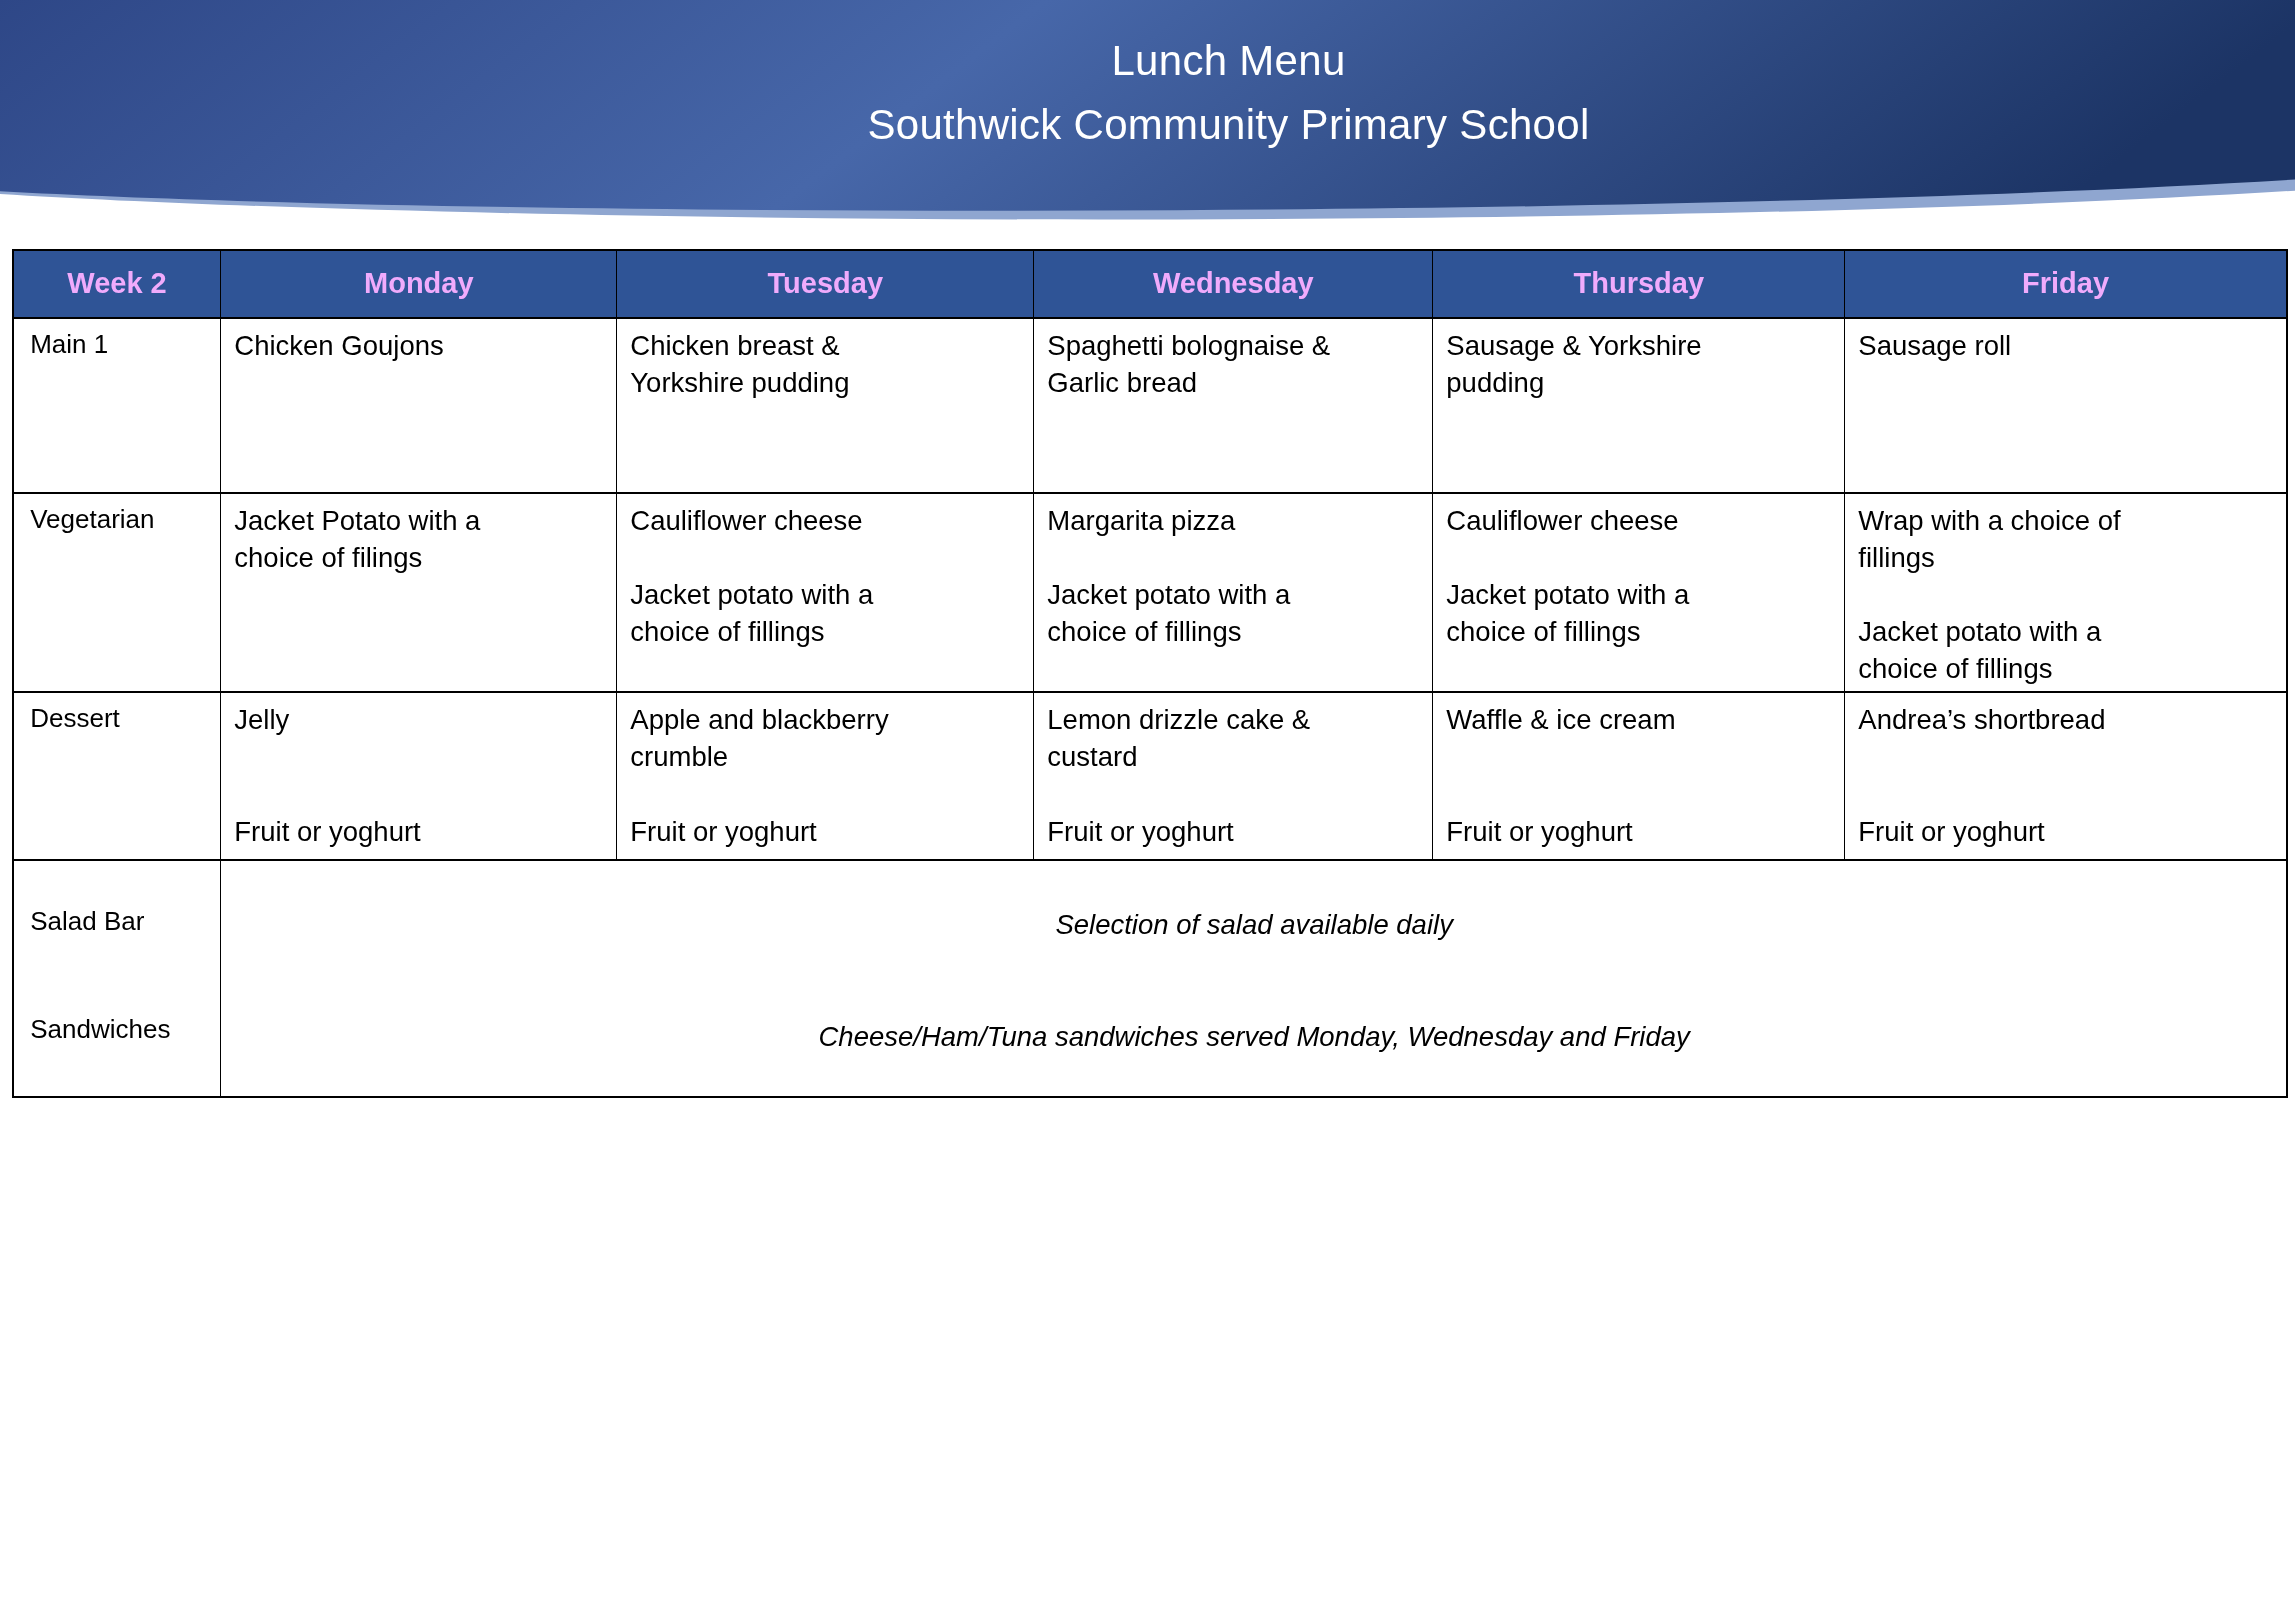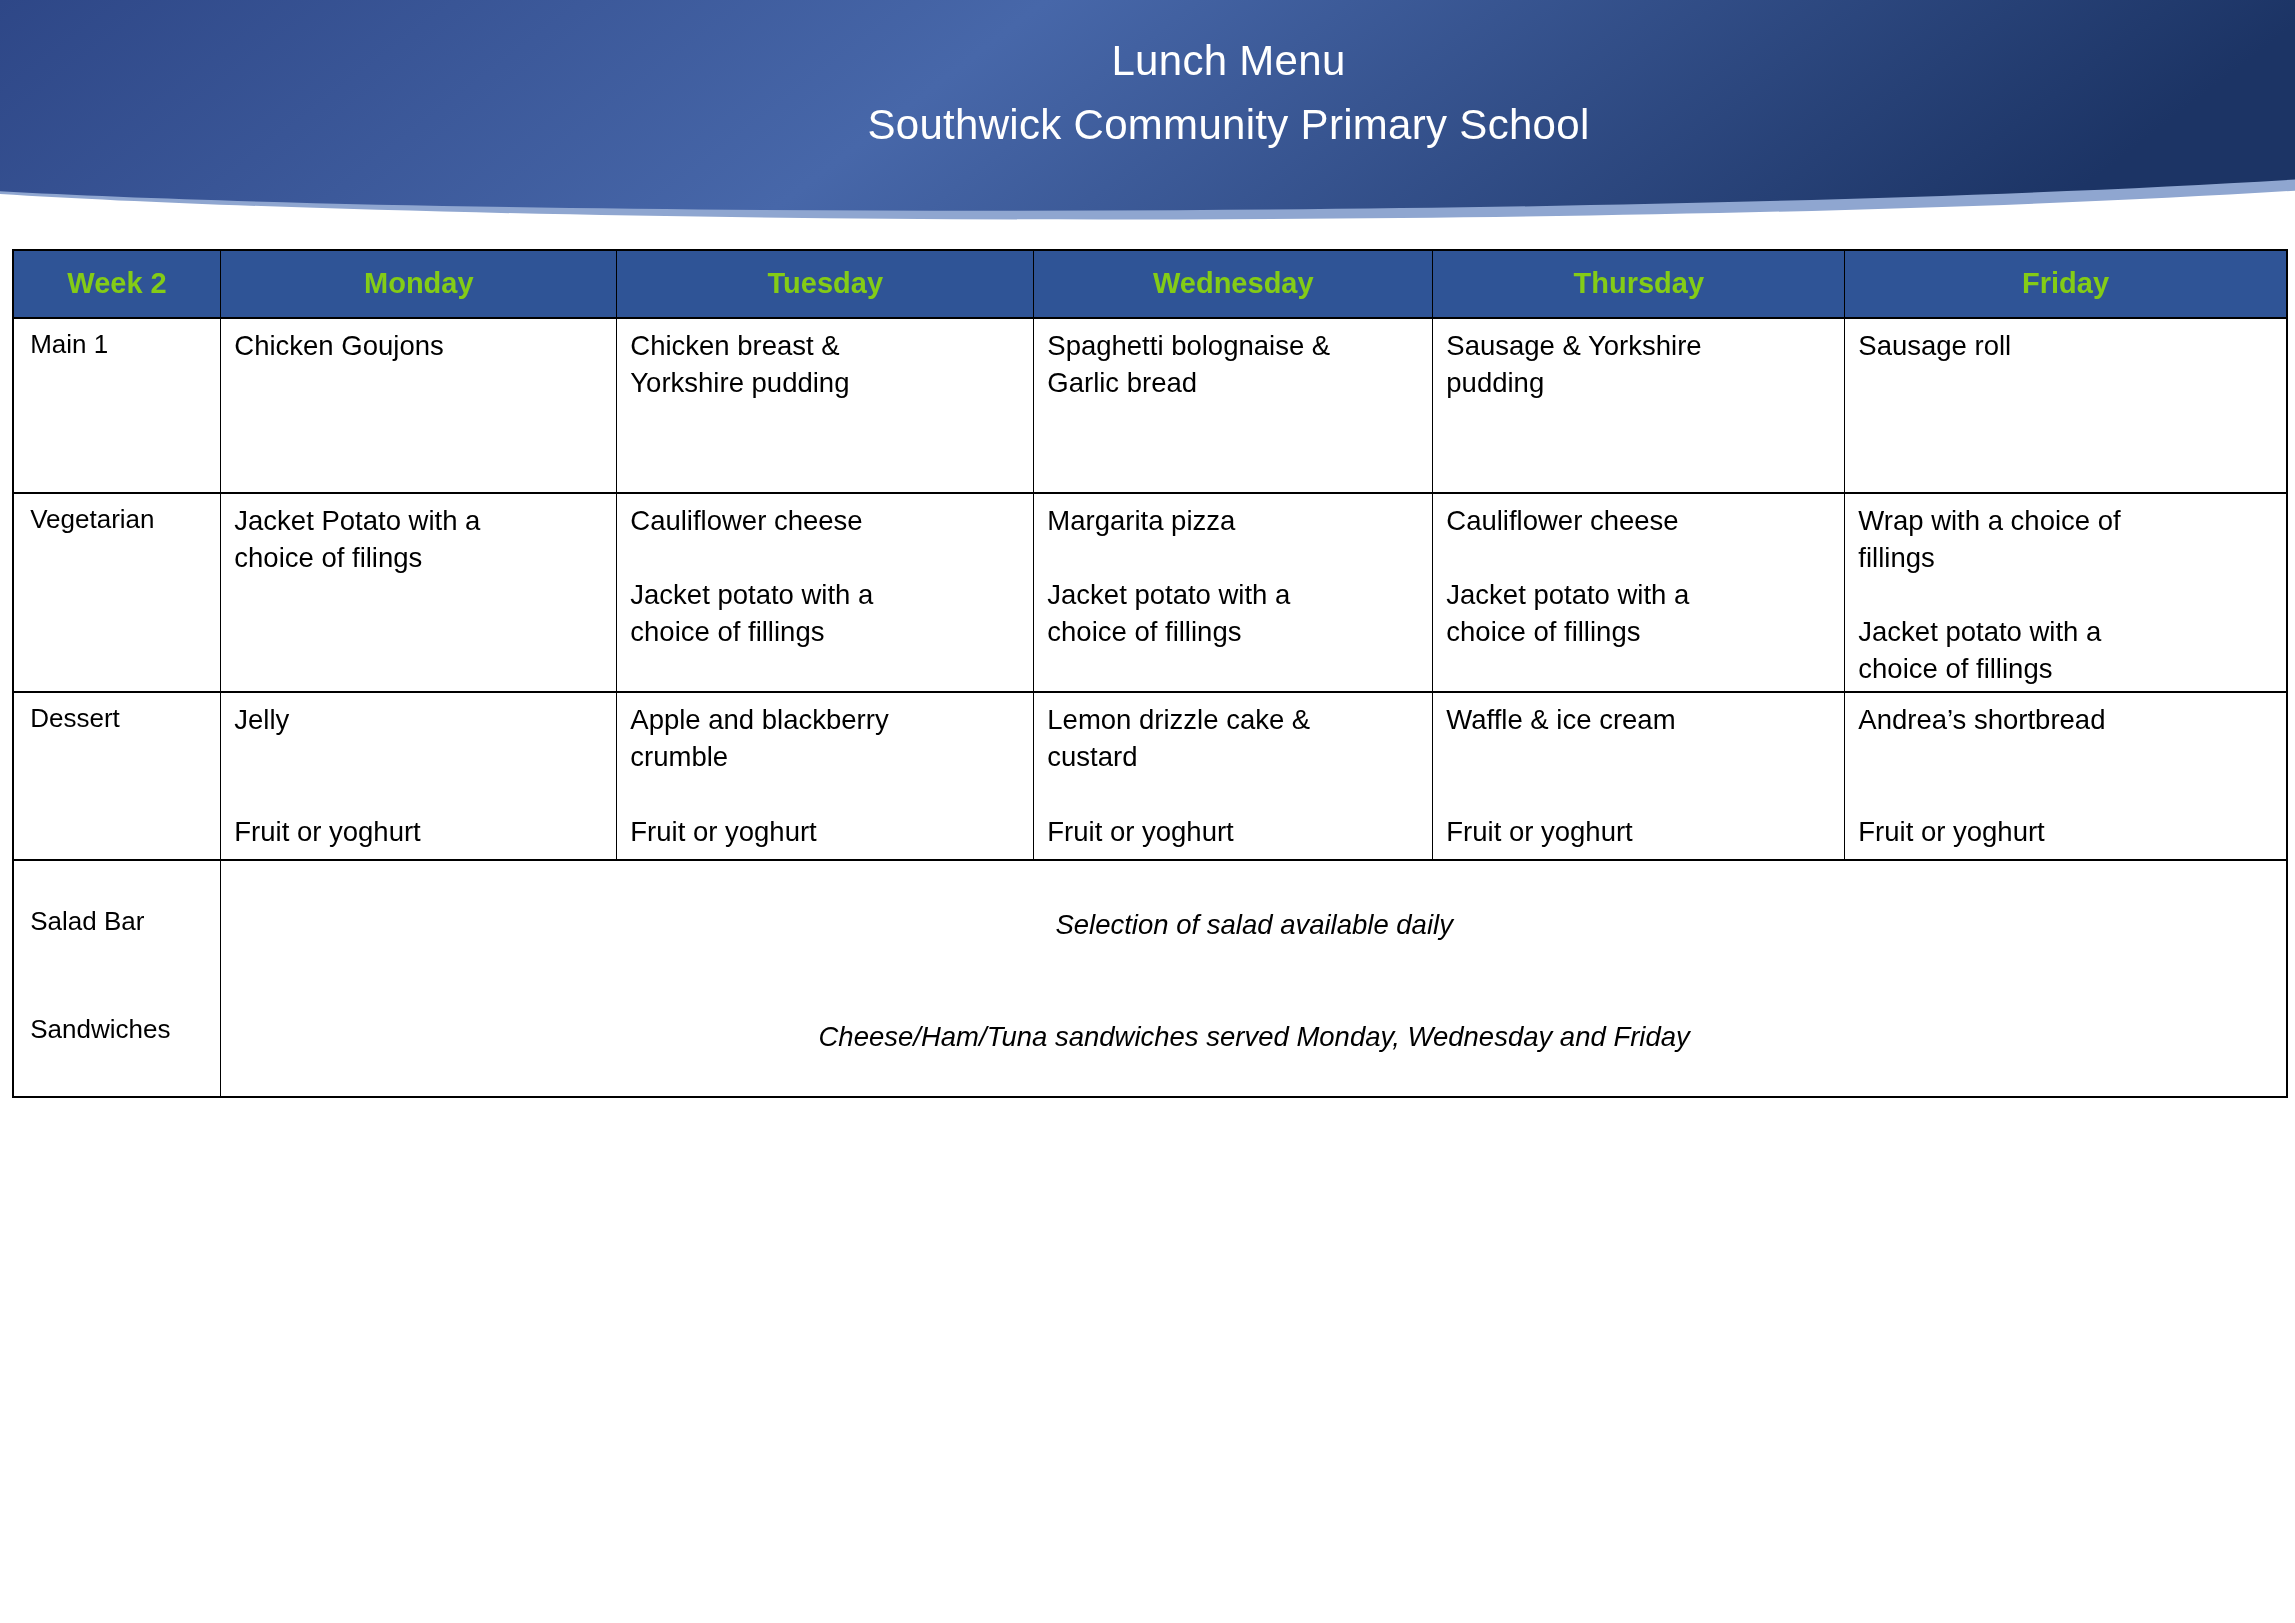--- a/index.html
+++ b/index.html
@@ -22,21 +22,21 @@
     border:2px solid #000;
   }
   .menu th,.menu td{
     border:solid #000;border-width:2px 1.3px;
     vertical-align:top;text-align:left;
     padding:7.9px 11.8px 3.9px 13px;
     font-size:27.5px;line-height:1.35;
     white-space:pre-line;overflow:hidden;
   }
   .menu thead th{
-    background:#2F5496;color:#84cc16;
+    background:#2F5496;color:#f0abfc;
     font-size:29px;font-weight:bold;text-align:center;vertical-align:middle;
     padding:0;white-space:normal;
   }
   .menu th.rlabel{
     font-weight:normal;font-size:26px;background:#ffffff;
     padding-left:16.4px;white-space:pre-line;
   }
   tr.h-head{height:68px;}
   tr.h-main1{height:175px;}
   tr.h-main2{height:175px;}

